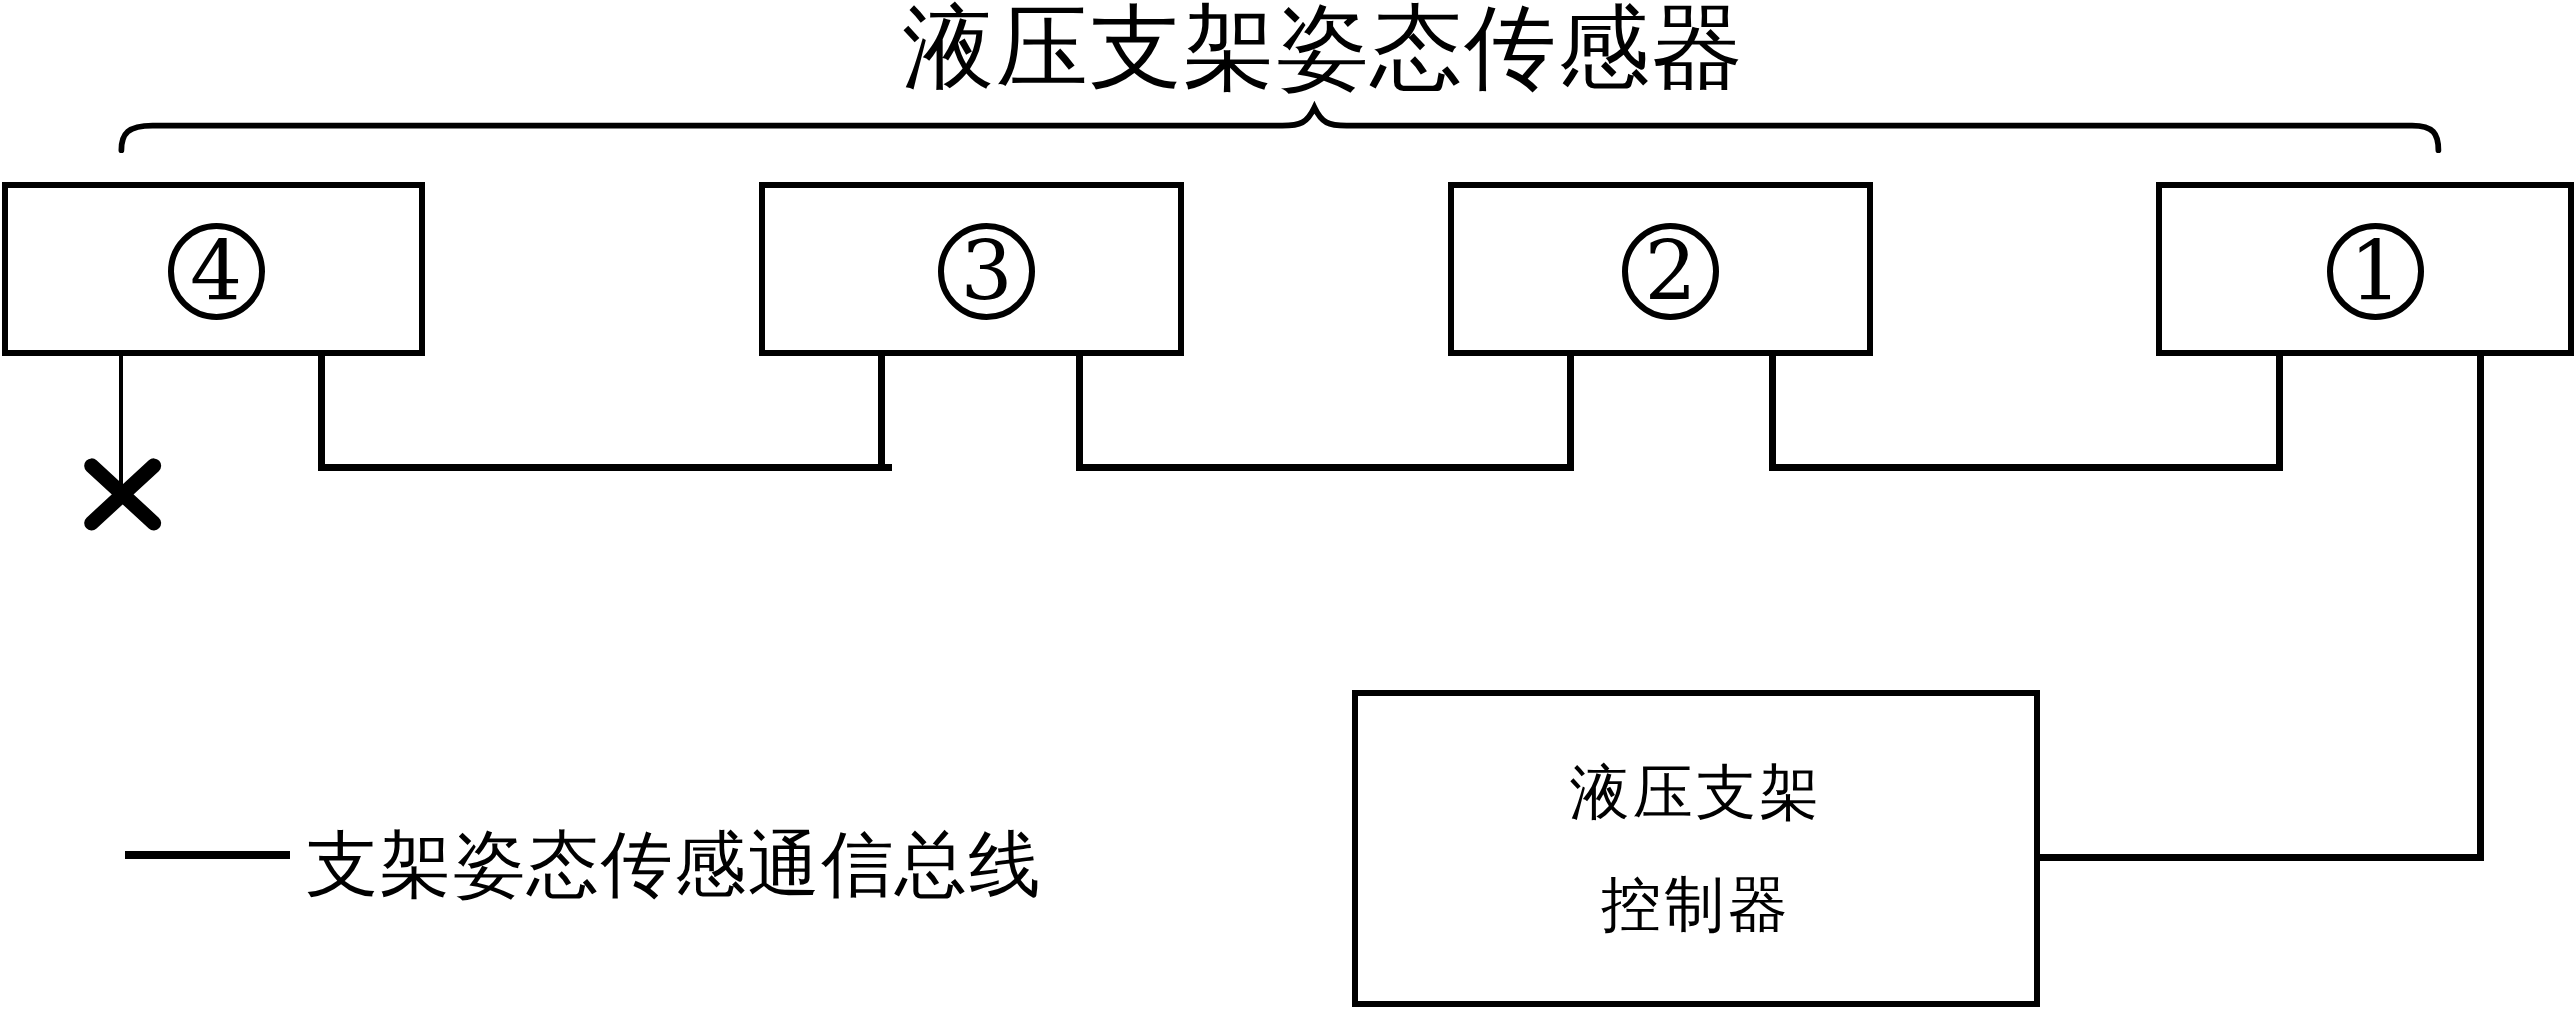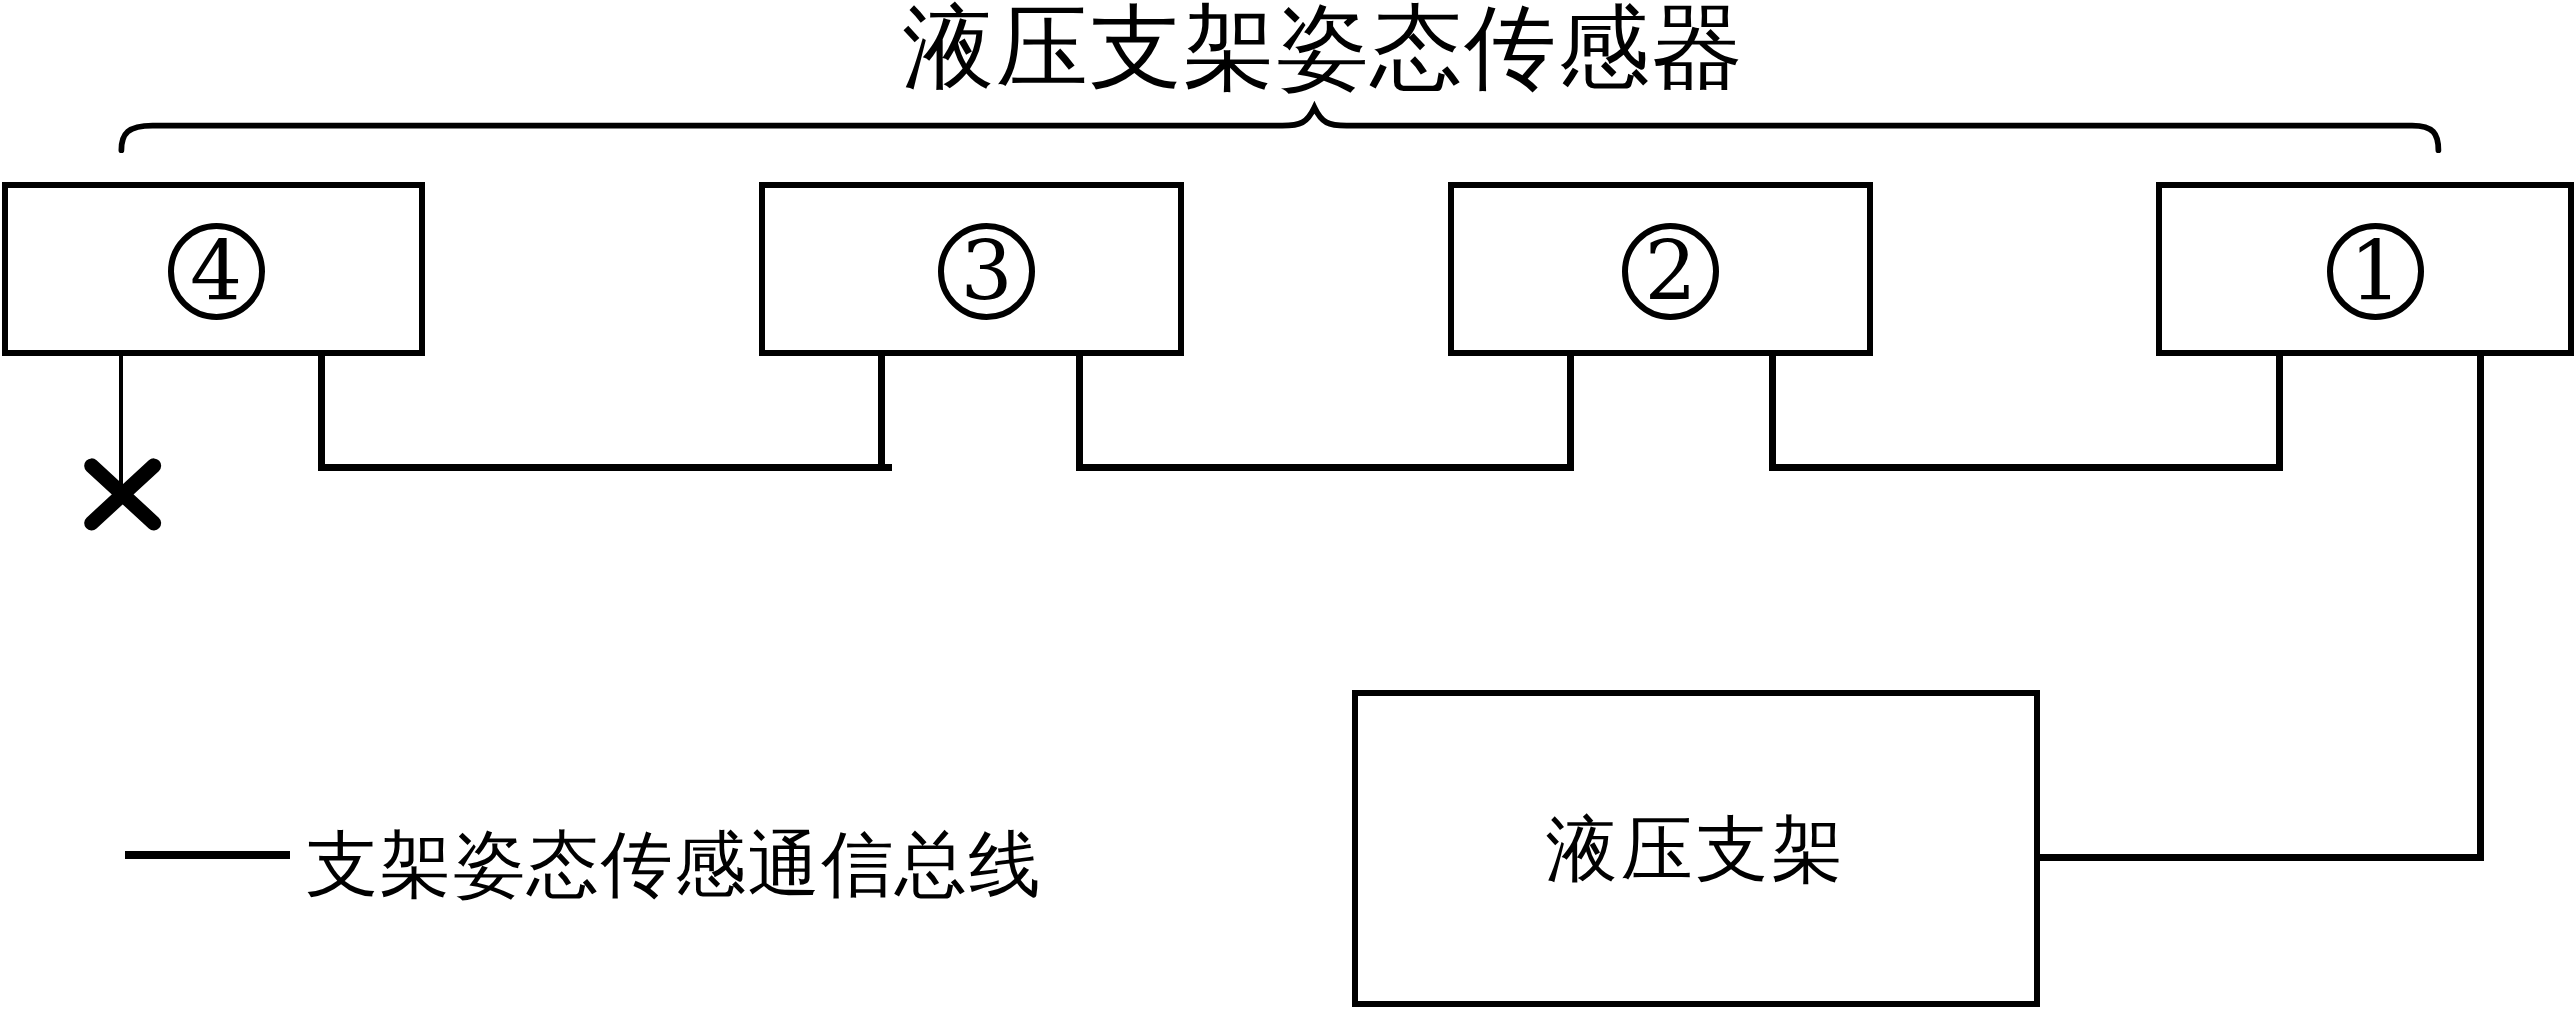--- a/index.html
+++ b/index.html
@@ -48,21 +48,21 @@
   .controller-box {
     left: 1352px; top: 690px; width: 688px; height: 317px;
     border: 6.6px solid #000000;
     box-sizing: border-box;
     background: #ffffff;
     display: flex; flex-direction: column;
     align-items: center; justify-content: center;
     text-align: center;
   }
   .controller-box .line {
-    font-size: 72px; line-height: 112px;
+    font-size: 60px; line-height: 112px;
     white-space: nowrap; letter-spacing: 3.3px;
   }
 
   .legend-text {
     left: 306px; top: 797px; height: 102px;
     font-size: 72px; line-height: 102px;
     white-space: nowrap; letter-spacing: 1.6px; margin-top: 16px;
   }
 </style>
 </head>
@@ -113,19 +113,20 @@
 
   <div class="abs vline" style="left:1769px; top:354px; width:6.6px; height:117px;"></div>
   <div class="abs hline" style="left:1769px; top:464px; width:514px; height:6.6px;"></div>
   <div class="abs vline" style="left:2276px; top:354px; width:6.6px; height:117px;"></div>
 
   <div class="abs vline" style="left:2477px; top:354px; width:6.6px; height:507px;"></div>
   <div class="abs hline" style="left:2034px; top:854px; width:450px; height:6.6px;"></div>
 
   <div class="abs controller-box">
     <div class="line">液压支架</div>
+    <div class="line">控制器</div>
   </div>
 
   <div class="abs hline" style="left:125px; top:851px; width:165px; height:8.2px;"></div>
   <div class="abs legend-text">支架姿态传感通信总线</div>
 
 </div>
 
 
 </body></html>

